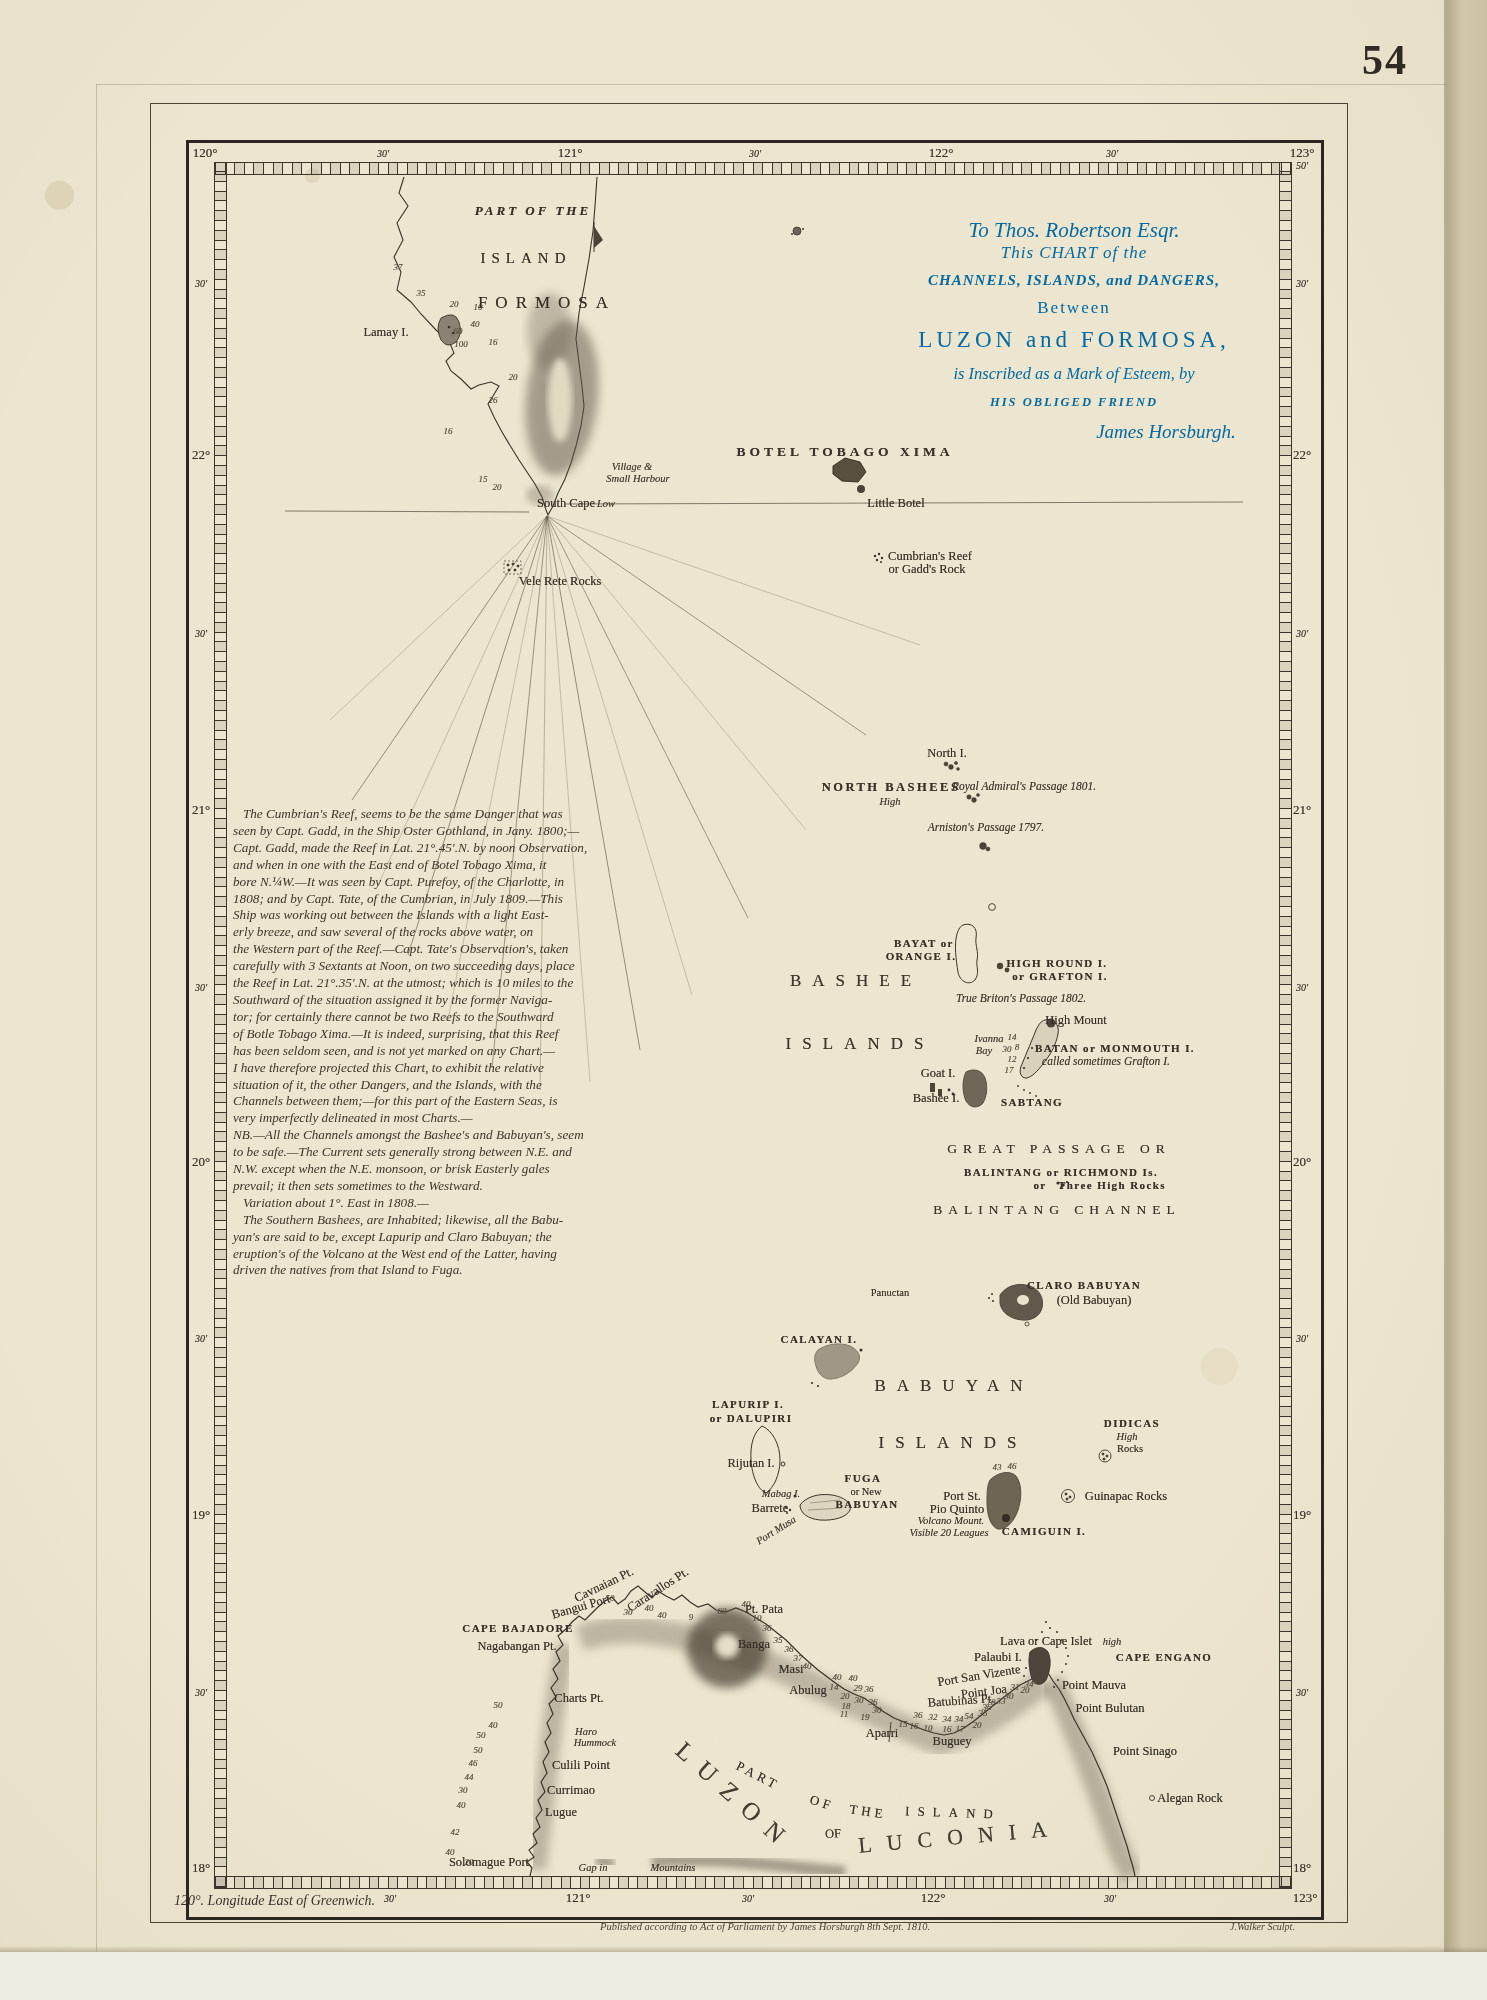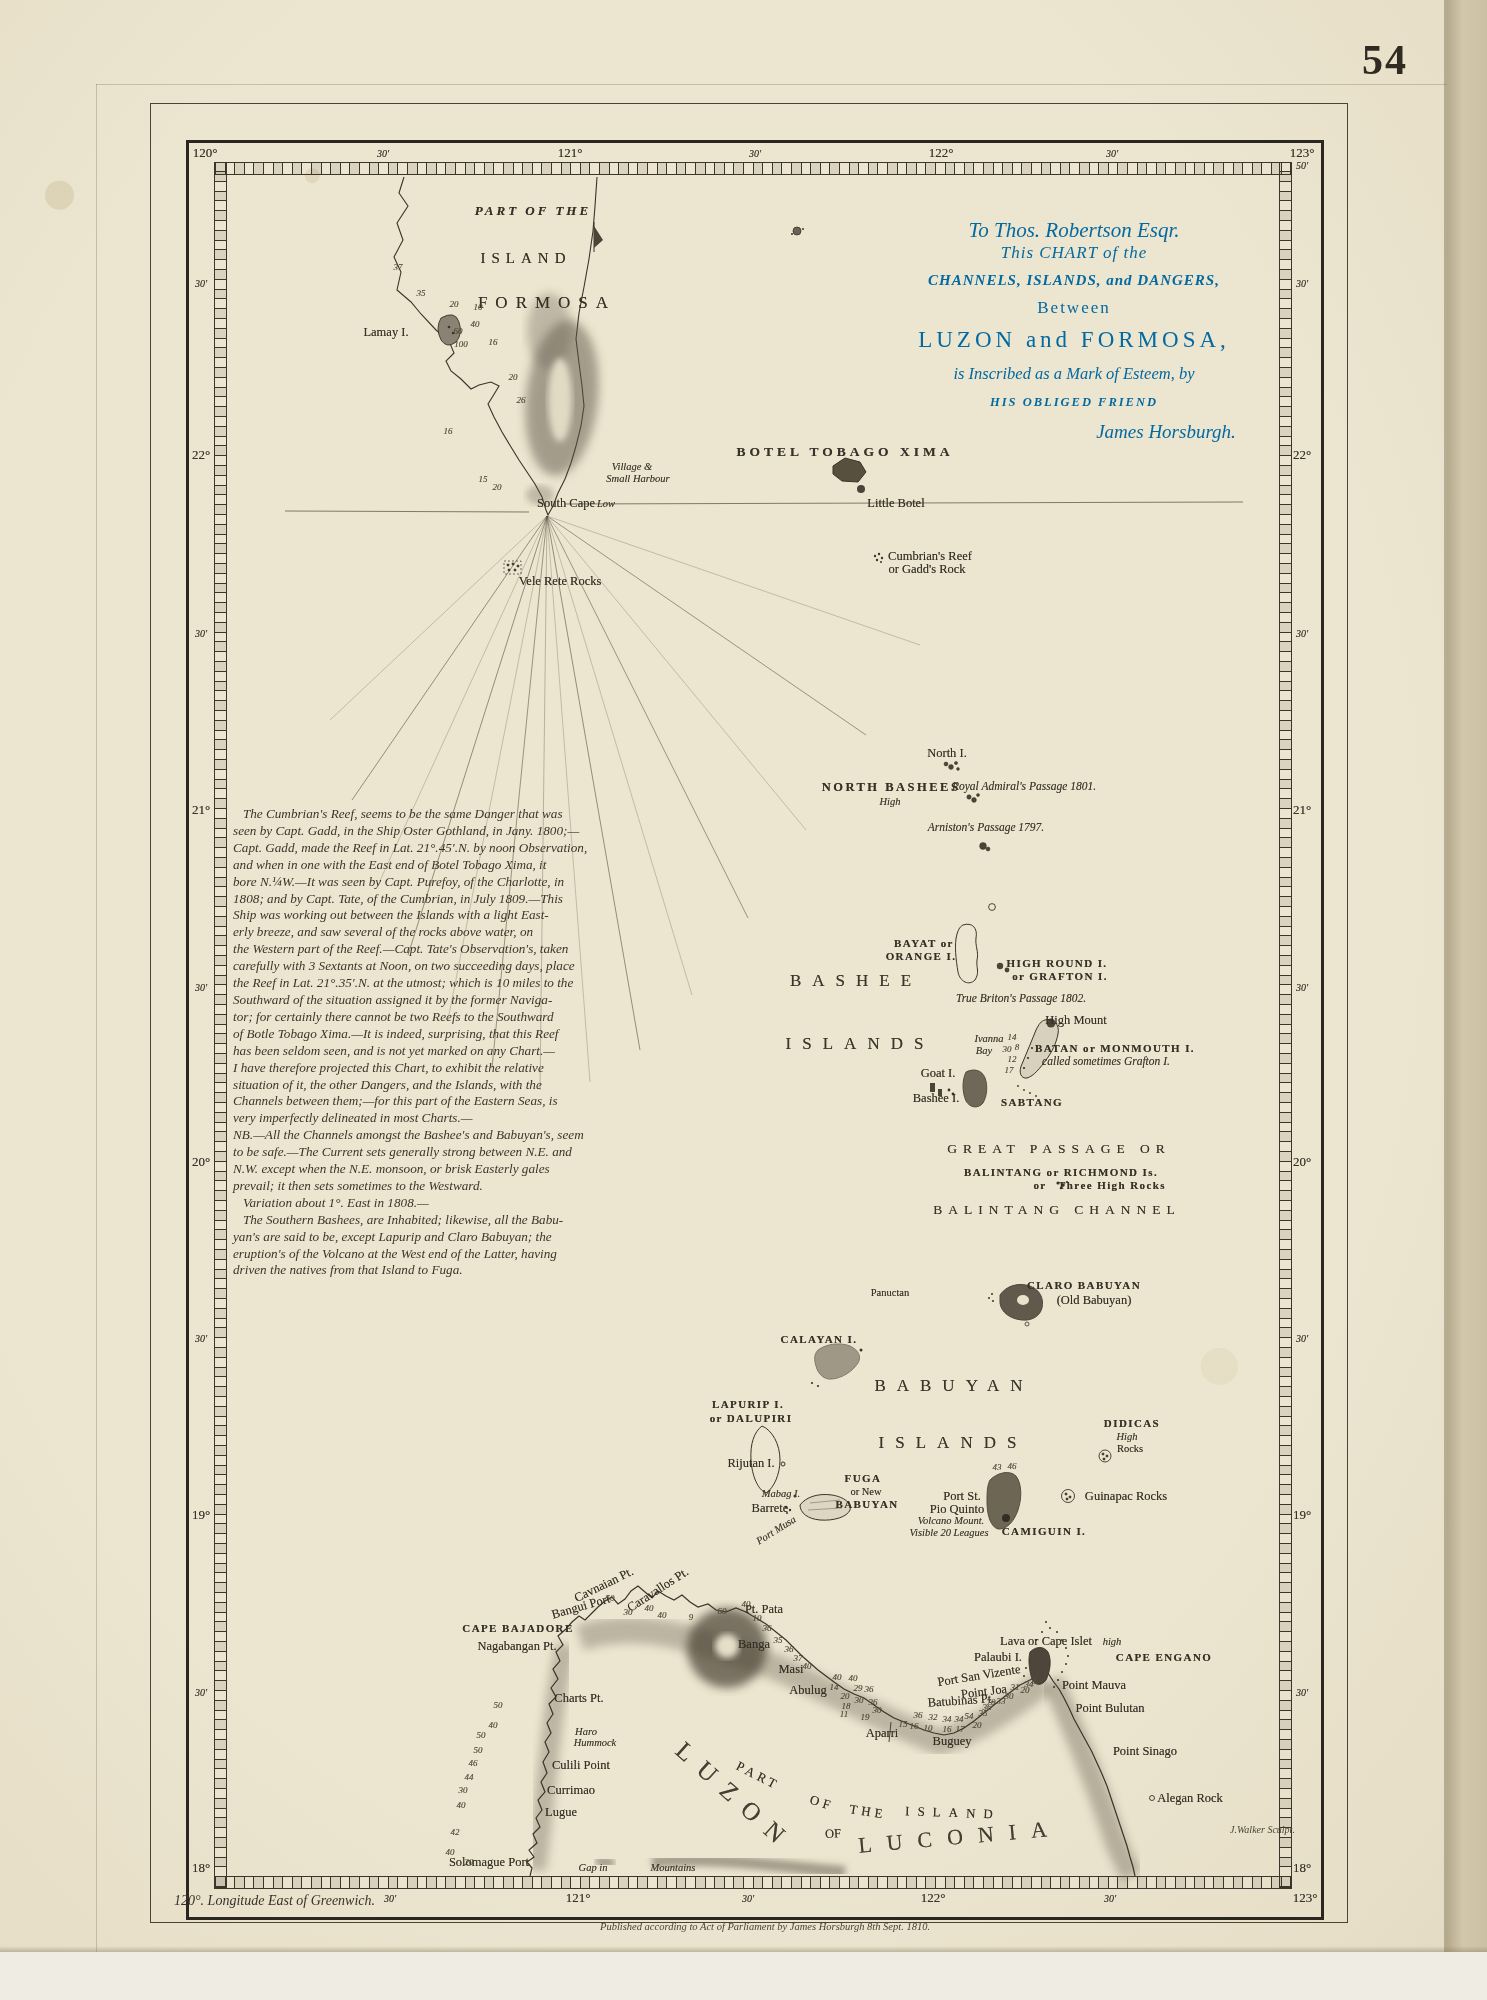--- a/index.html
+++ b/index.html
@@ -67,21 +67,21 @@
   .t6{font-style:italic;font-size:16.5px;margin-top:11px;}
   .t7{font-style:italic;font-weight:bold;font-size:12.5px;letter-spacing:2px;margin-top:11px;}
   .t8{font-style:italic;font-size:19px;margin-top:11px;transform:translateX(92px);}
   
   #note{position:absolute;left:233px;top:806px;width:384px;font-style:italic;
         font-size:13.2px;line-height:16.9px;color:#3b352b;}
   .note-line{white-space:pre;}
   
   #lon-origin{position:absolute;left:174px;top:1893px;font-style:italic;font-size:14px;color:#38322a;}
   #imprint{position:absolute;left:600px;top:1921px;font-style:italic;font-size:10.5px;color:#4a4436;}
-  #engraver{position:absolute;left:1230px;top:1824px;font-style:italic;font-size:10px;color:#4a4436;}
+  #engraver{position:absolute;left:1230px;top:1921px;font-style:italic;font-size:10px;color:#4a4436;}
   svg{position:absolute;left:0;top:0;pointer-events:none;}
 </style>
 </head>
 <body>
 
 <div id="paper"></div>
 <div id="sheet-edge-v"></div>
 <div id="sheet-edge-h"></div>
 
 <div id="page-num">54</div>
@@ -434,21 +434,21 @@
     <div class="lbl lc" style="left: 960px; top: 1837px; transform: translate(-50%, -50%) rotate(-5deg);">LUCONIA</div>
     <div class="lbl snd" style="left: 398px; top: 267px;">37</div>
     <div class="lbl snd" style="left: 421px; top: 293px;">35</div>
     <div class="lbl snd" style="left: 454px; top: 304px;">20</div>
     <div class="lbl snd" style="left: 478px; top: 307px;">10</div>
     <div class="lbl snd" style="left: 475px; top: 324px;">40</div>
     <div class="lbl snd" style="left: 458px; top: 331px;">60</div>
     <div class="lbl snd" style="left: 461px; top: 344px;">100</div>
     <div class="lbl snd" style="left: 493px; top: 342px;">16</div>
     <div class="lbl snd" style="left: 513px; top: 377px;">20</div>
-    <div class="lbl snd" style="left: 521px; top: 400px;">26</div>
+    <div class="lbl snd" style="left: 493px; top: 400px;">26</div>
     <div class="lbl snd" style="left: 448px; top: 431px;">16</div>
     <div class="lbl snd" style="left: 483px; top: 479px;">15</div>
     <div class="lbl snd" style="left: 497px; top: 487px;">20</div>
     <div class="lbl snd" style="left: 1012px; top: 1037px;">14</div>
     <div class="lbl snd" style="left: 1007px; top: 1049px;">30</div>
     <div class="lbl snd" style="left: 1017px; top: 1047px;">8</div>
     <div class="lbl snd" style="left: 1012px; top: 1059px;">12</div>
     <div class="lbl snd" style="left: 1009px; top: 1070px;">17</div>
     <div class="lbl snd" style="left: 997px; top: 1467px;">43</div>
     <div class="lbl snd" style="left: 1012px; top: 1466px;">46</div>

